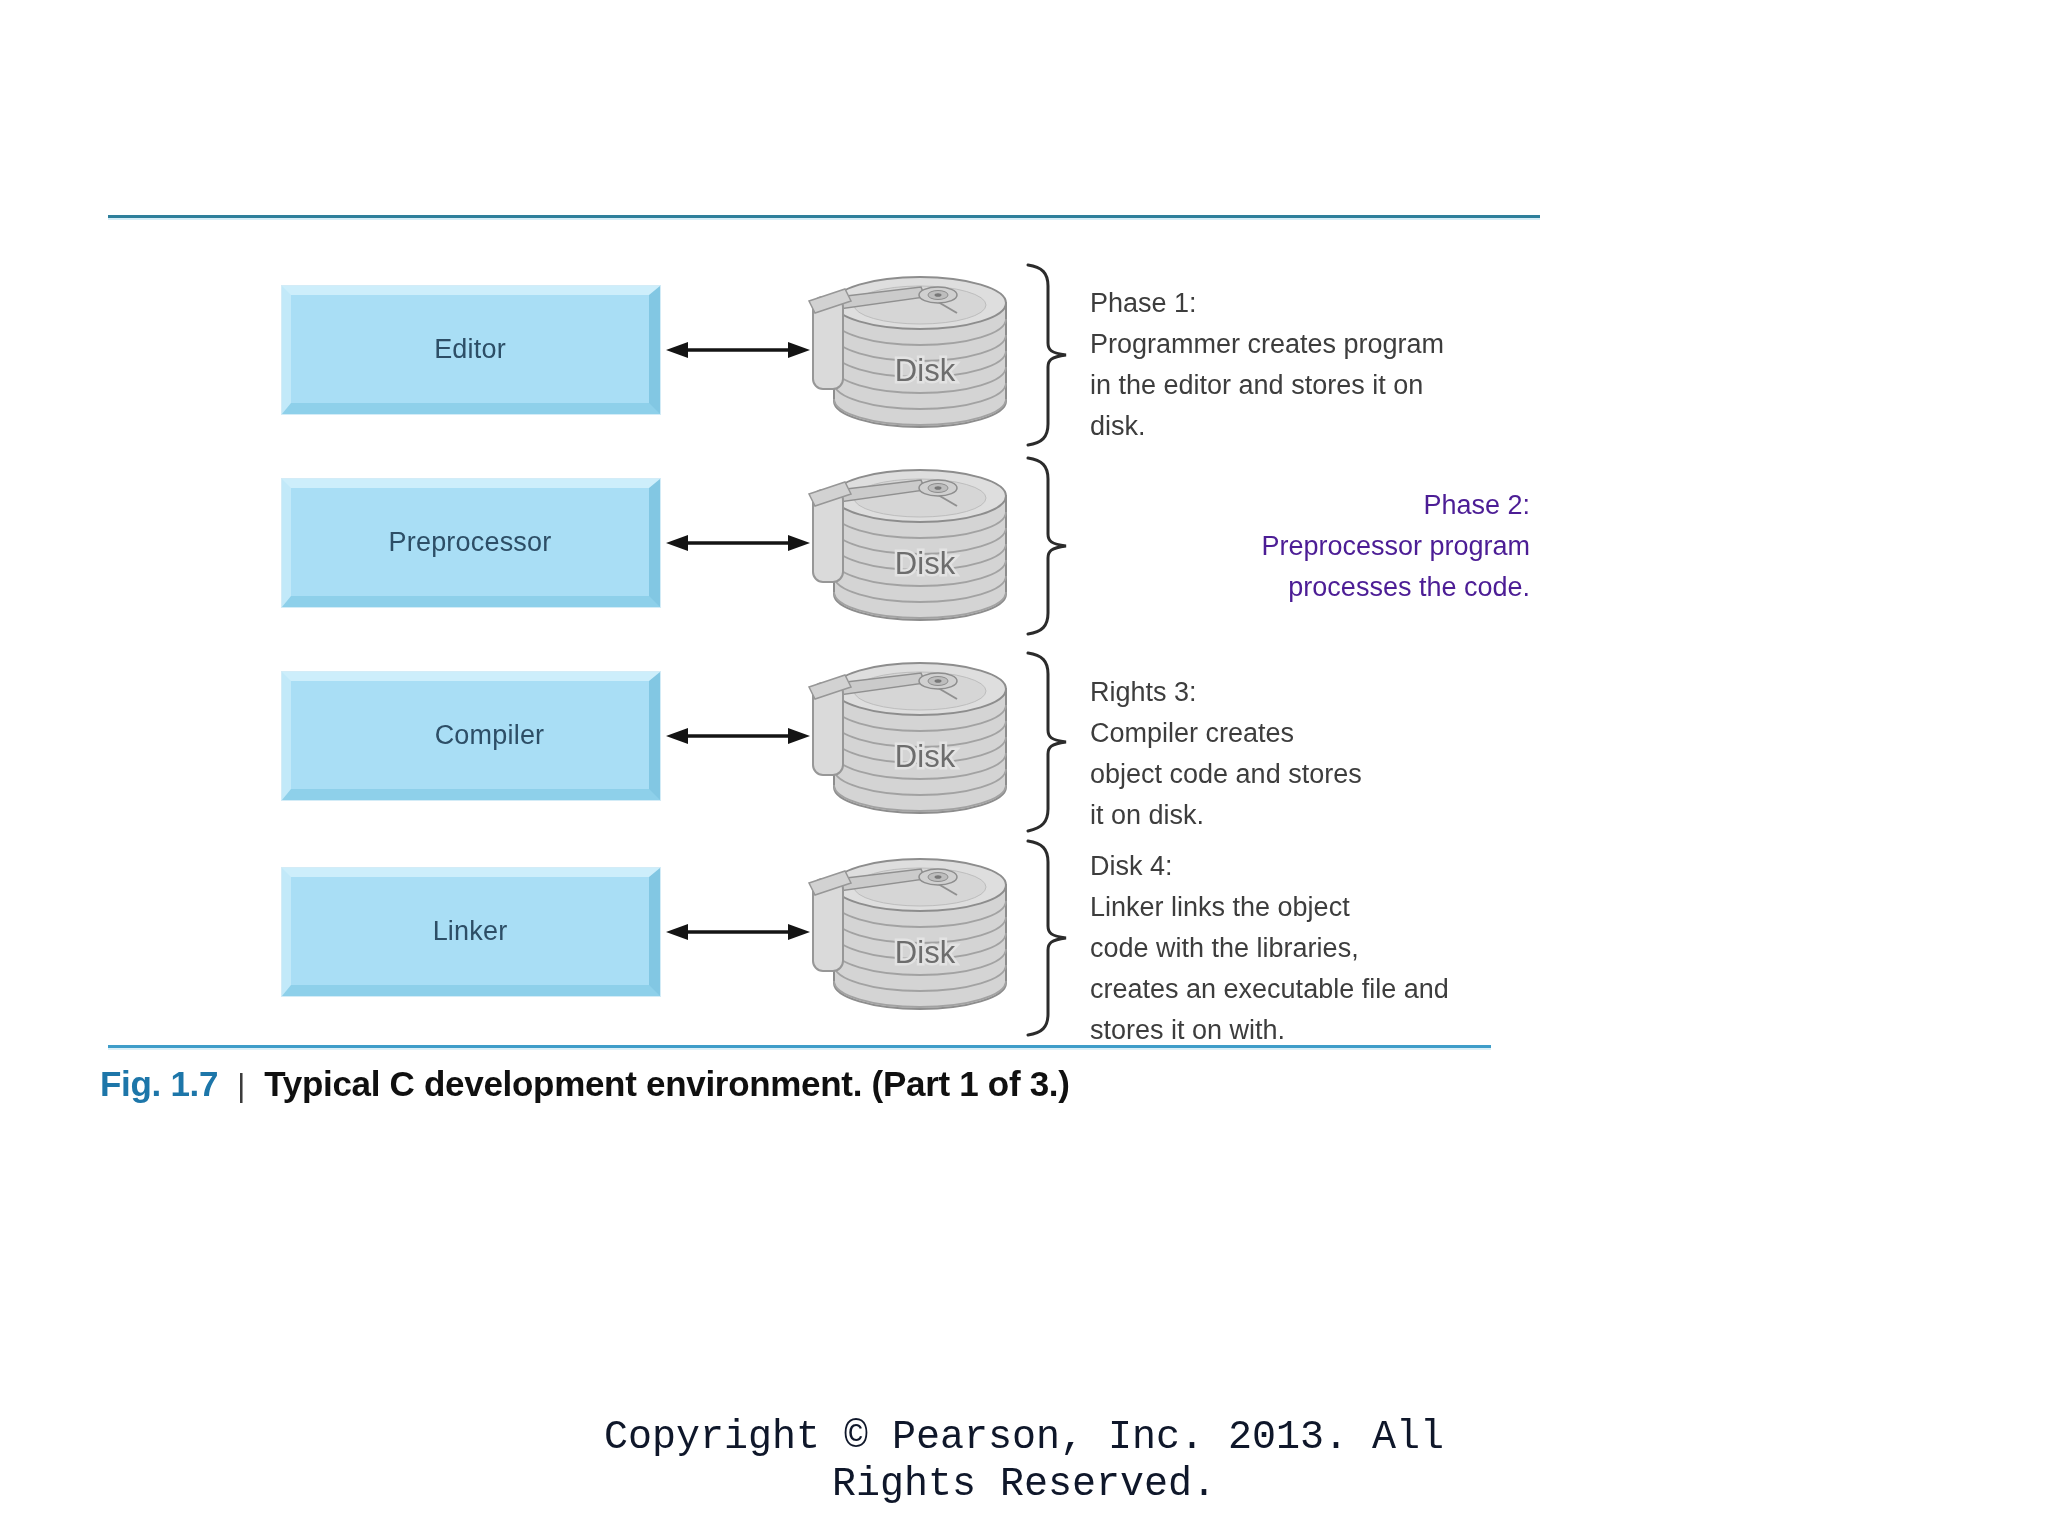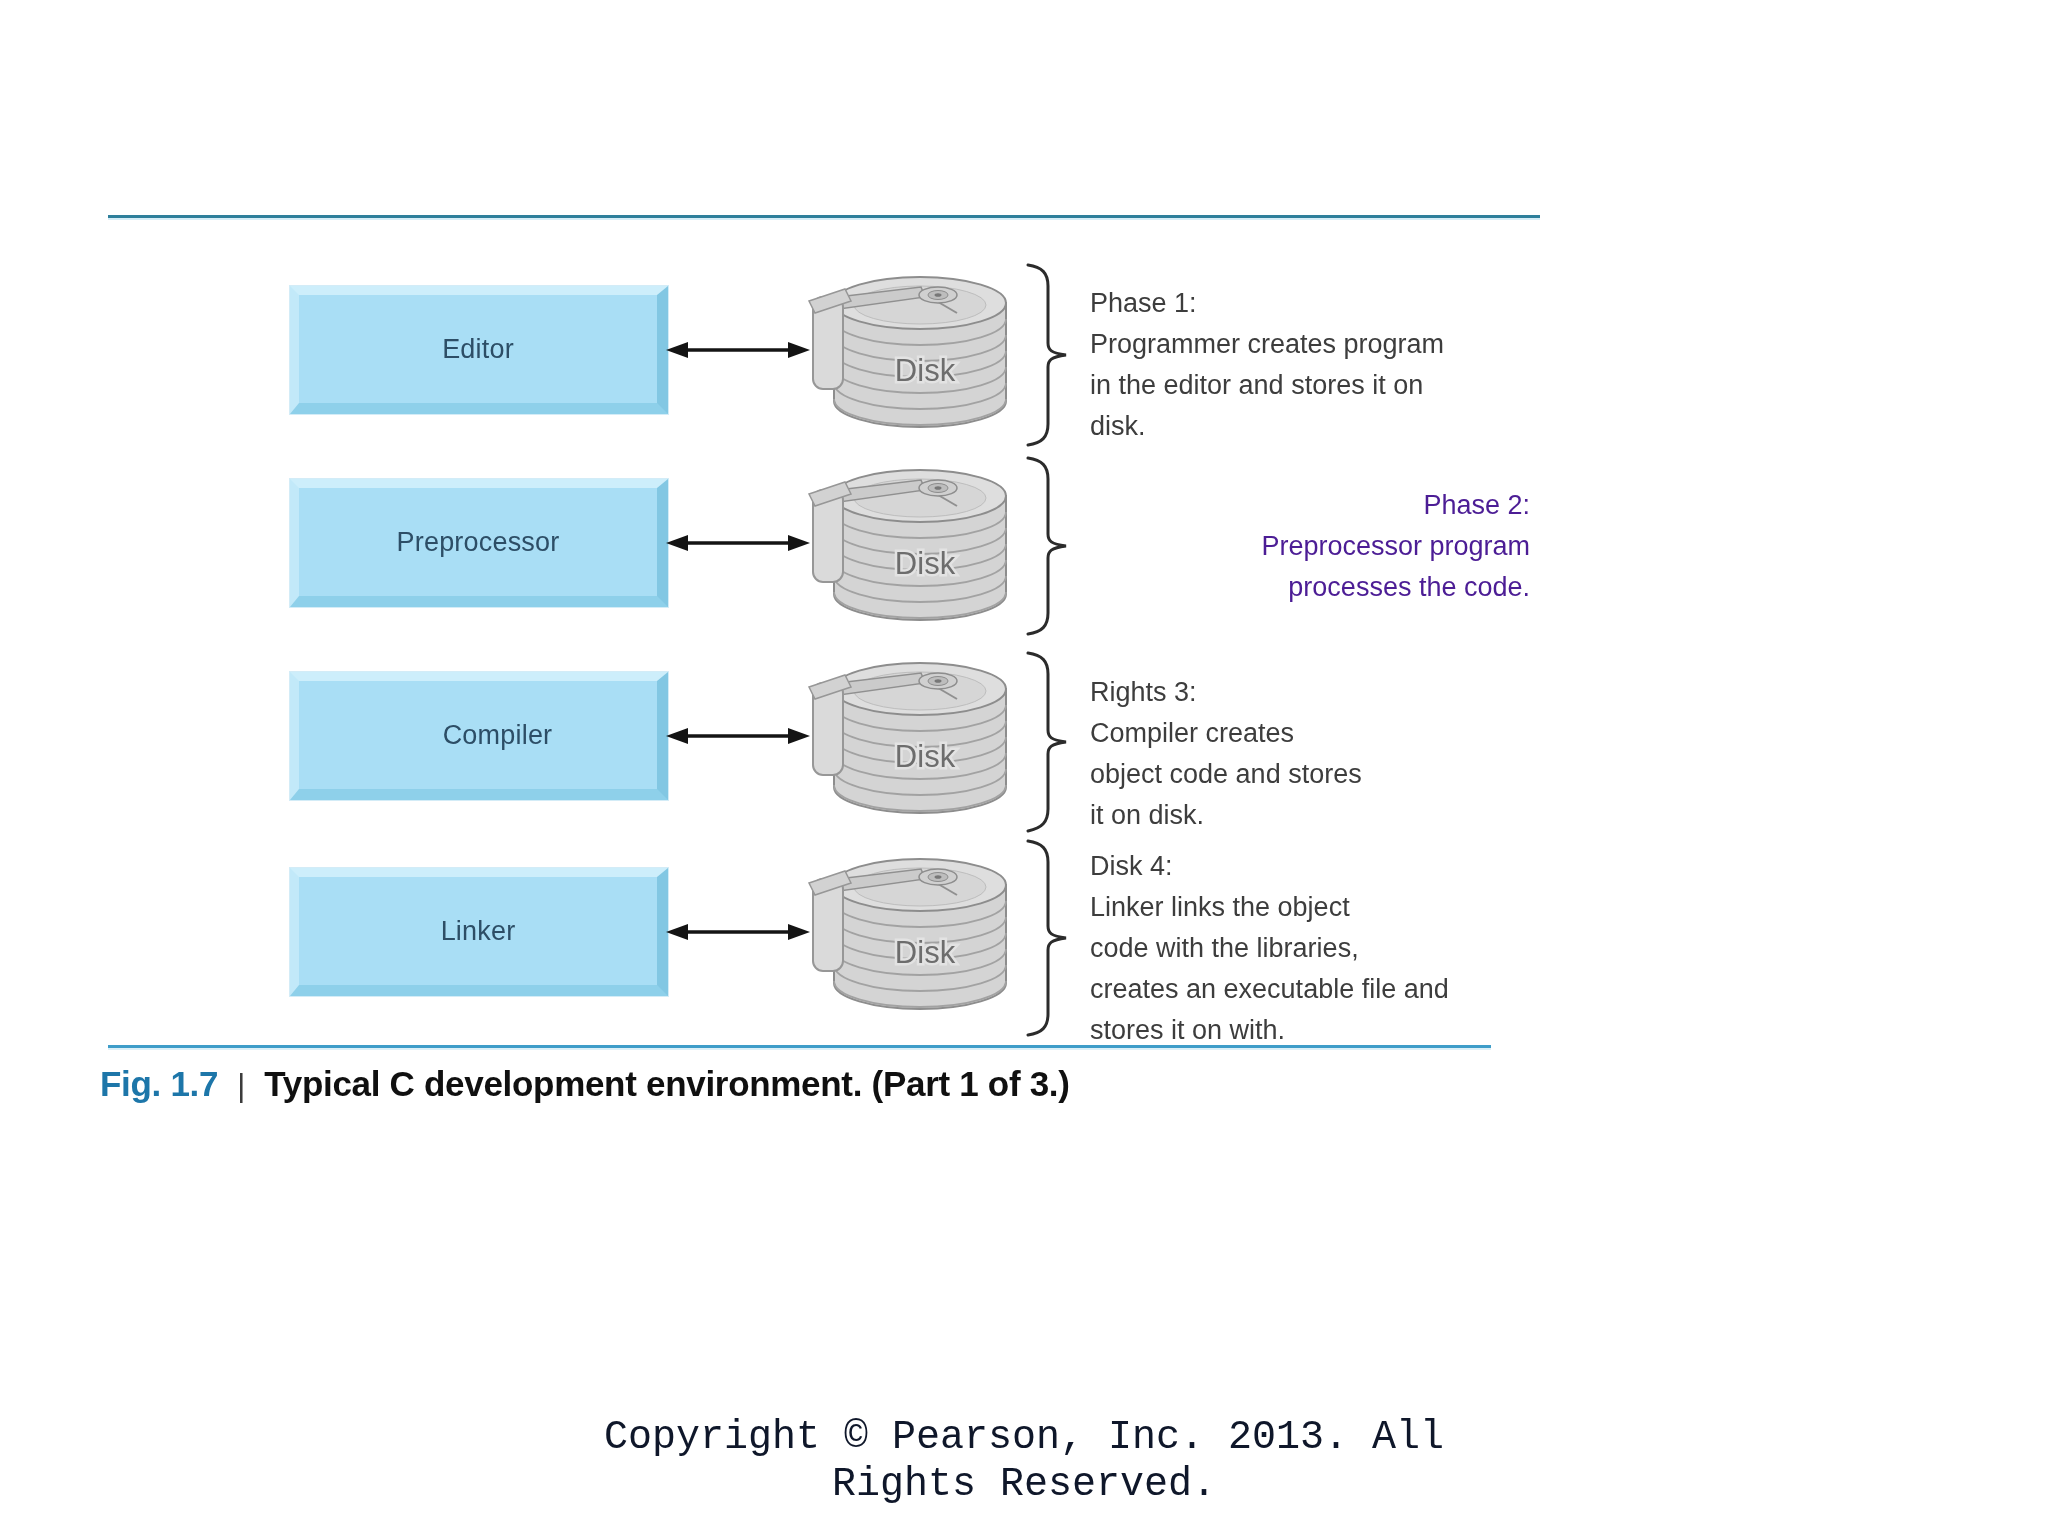--- a/index.html
+++ b/index.html
@@ -9,21 +9,21 @@
   }
   .rule{position:absolute;height:3px;}
   .rule.top{left:108px;top:215px;width:1432px;box-shadow:0 2px 0 #d6edf7;}
   .rule.bottom{left:108px;top:1045px;width:1383px;box-shadow:0 2px 0 #dcf0f8;}
 
   .pbox{
     position:absolute;left:282px;width:378px;height:128px;box-sizing:border-box;
     border-style:solid;border-width:9px 11px 11px 9px;
     border-color:#cdeefb #82c7e3 #8ed0ea #c2e9f9;
     box-shadow:0 0 0 1px #d3ecf7;
-    display:flex;align-items:center;justify-content:center;margin-left:8px;
+    display:flex;align-items:center;justify-content:center;
   }
   .pbox span{font-size:27px;letter-spacing:.2px;}
 
   .arrow{position:absolute;left:664px;width:148px;height:26px;}
   .disk{position:absolute;left:805px;width:208px;height:172px;}
   .disk text{
     font-family:"Liberation Sans",sans-serif;font-size:31px;fill:#6d6d6d;
     stroke:#e3e3e3;stroke-width:5px;paint-order:stroke;
   }
   .brace{position:absolute;left:1022px;width:46px;}

